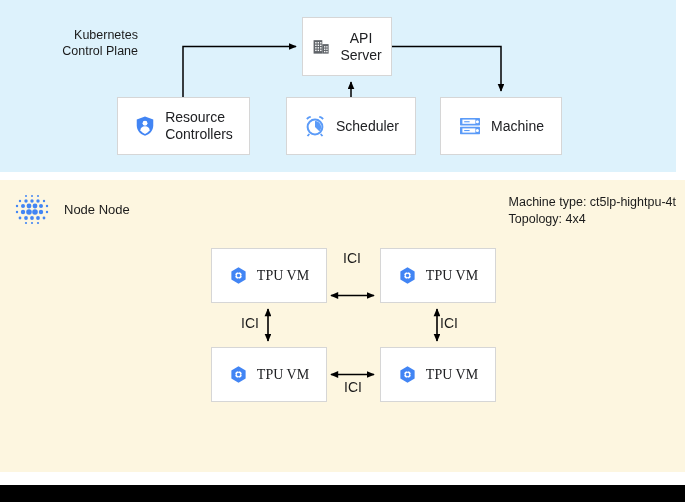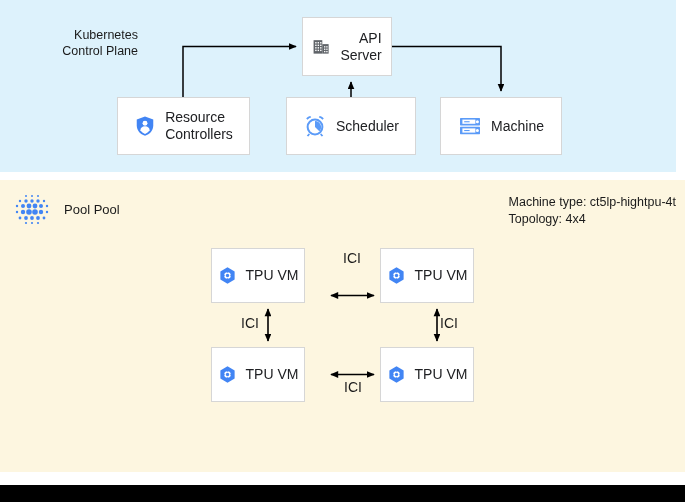--- a/index.html
+++ b/index.html
@@ -60,28 +60,28 @@
     gap:9px;
   }
   .node-label{
     font-size:14px;line-height:17px;color:#202124;
     white-space:pre-line;
   }
   .node-icon{flex:0 0 auto;display:block;}
 
   
   #box-api-server{left:302px;top:17px;width:90px;height:59px;}
-  #box-api-server .node-label{text-align:right;}
+  #box-api-server .node-label{text-align:center;}
   #box-resource-controllers{left:117px;top:97px;width:133px;height:58px;}
   #box-resource-controllers .node-label{text-align:left;}
   #box-scheduler{left:286px;top:97px;width:130px;height:58px;}
   #box-storage{left:440px;top:97px;width:122px;height:58px;}
 
   
-  .tpu-box{width:94px;height:55px;}
+  .tpu-box{width:116px;height:55px;font-family:Liberation Serif, serif;}
   #box-tpu-vm-0{left:211px;top:248px;}
   #box-tpu-vm-1{left:380px;top:248px;}
   #box-tpu-vm-2{left:211px;top:347px;}
   #box-tpu-vm-3{left:380px;top:347px;}
 
   
   .wires{position:absolute;left:0;top:0;pointer-events:none;}
   #wires-control{width:676px;height:172px;}
   #wires-pool{width:685px;height:292px;top:180px;}
 
@@ -214,21 +214,21 @@
       <circle cx="12" cy="25" r="1.9"></circle>
       <circle cx="18" cy="25" r="1.9"></circle>
       <circle cx="24" cy="25" r="1.9"></circle>
       <circle cx="30" cy="25" r="1.4"></circle>
       <circle cx="12" cy="30" r="1.1"></circle>
       <circle cx="18" cy="30" r="1.1"></circle>
       <circle cx="24" cy="30" r="1.1"></circle>
     </g>
   </svg>
 
-  <div id="node-pool-title">Pool Pool</div>
+  <div id="node-pool-title">Node Node</div>
 
   <div id="machine-info">
     <div>Machine type: ct5lp-hightpu-4t</div>
     <div>Topology: 4x4</div>
   </div>
 
   <svg class="wires" id="wires-pool" viewBox="0 0 685 292">
     <defs>
       <marker id="arrowboth" markerWidth="9" markerHeight="9" refX="7.2" refY="3.4" orient="auto" markerUnits="userSpaceOnUse">
         <path d="M0,0 L8,3.4 L0,6.8 z" fill="#000000"></path>

